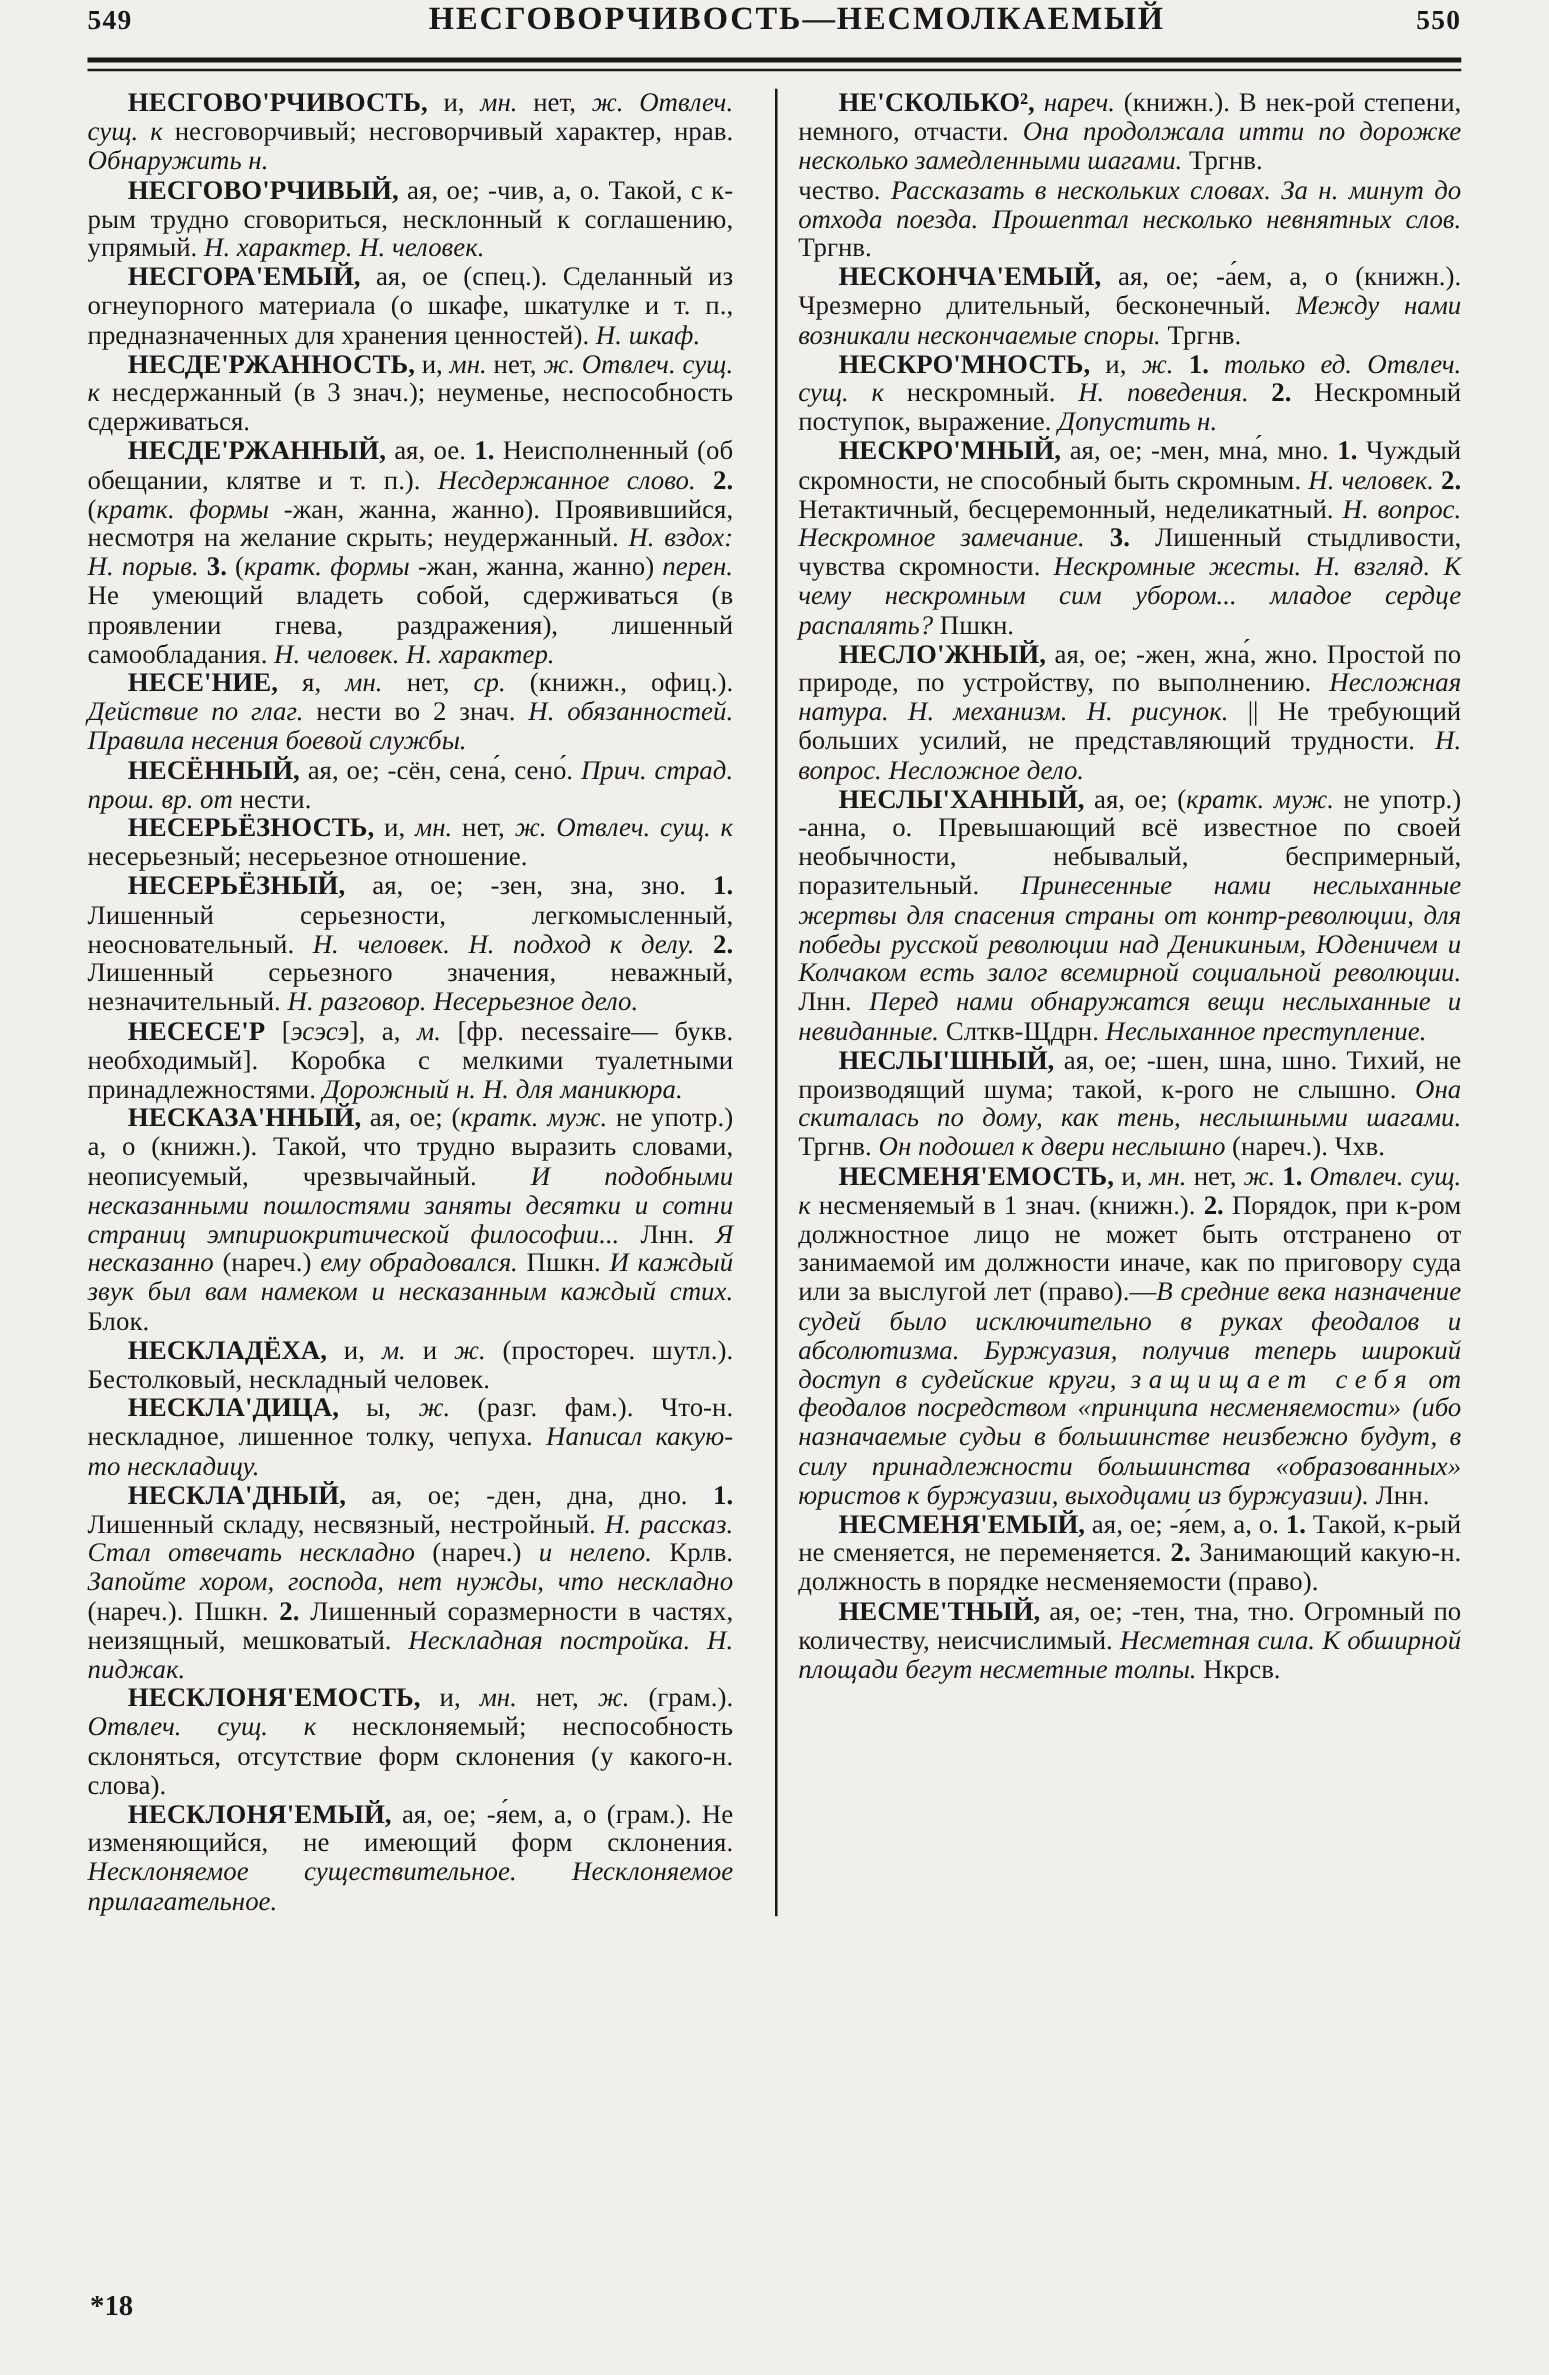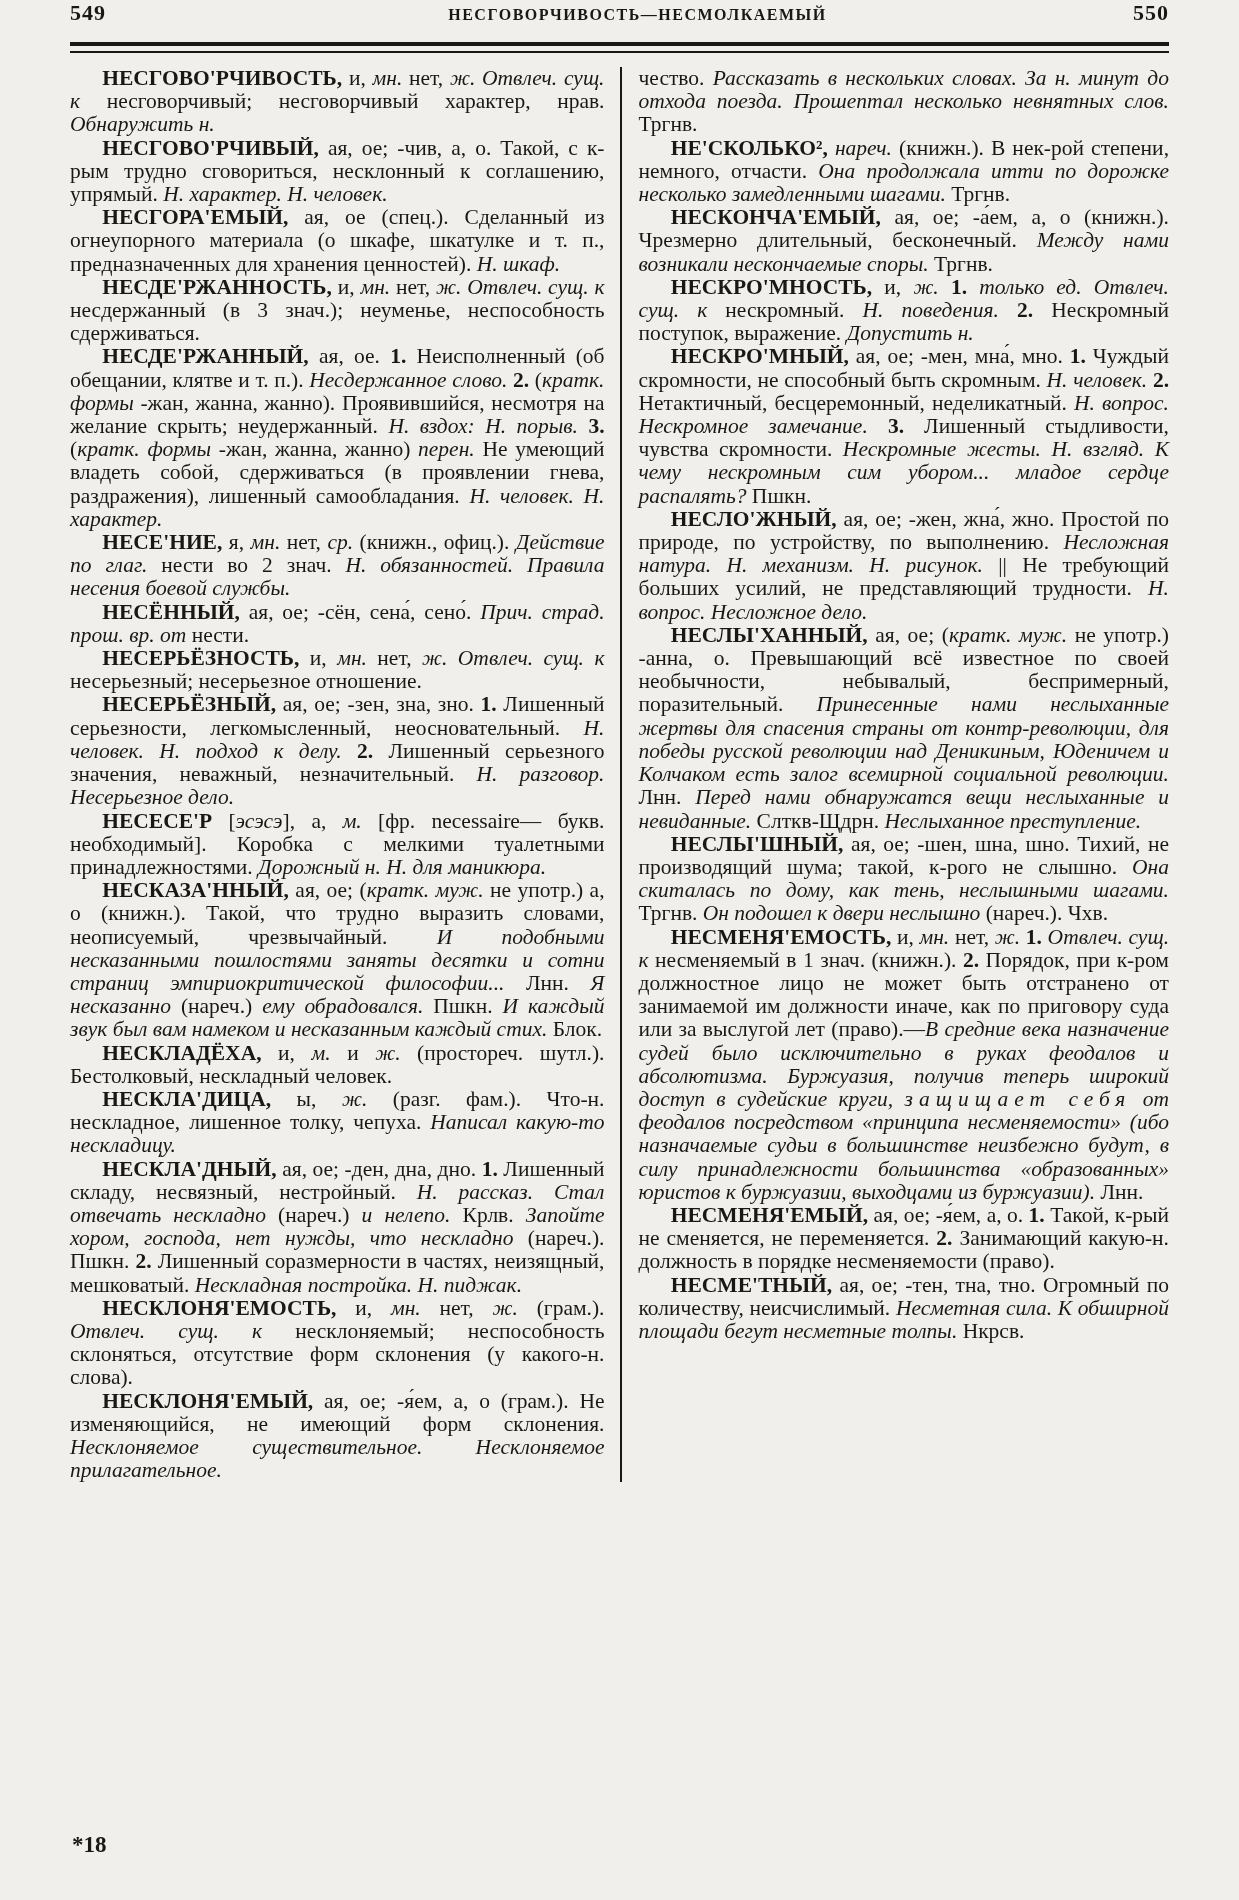--- a/index.html
+++ b/index.html
@@ -5,28 +5,28 @@
   html,body{margin:0;padding:0;}
   body{
     width:1239px;height:1900px;position:relative;
     background:#f1efeb;color:#1a1816;
     font-family:"Liberation Serif","DejaVu Serif",serif;
     overflow:hidden;
   }
   .page{position:absolute;inset:0;padding:0 70px;box-sizing:border-box;}
   .header{display:flex;justify-content:space-between;align-items:baseline;}
   .pageno{font-weight:700;font-size:22px;letter-spacing:1px;}
-  .title{font-weight:700;font-size:16px;letter-spacing:1.5px;margin-left:36px;}
+  .title{font-weight:700;font-size:26px;letter-spacing:1.5px;margin-left:36px;}
   .rule{margin-top:16px;border-top:4px solid #1a1816;border-bottom:2px solid #1a1816;height:5px;}
   .content{display:flex;margin-top:14px;align-items:stretch;}
   .col{
     width:50%;box-sizing:border-box;text-align:justify;
     font-size:21.5px;line-height:23.2px;
   }
-  .col.left{padding-right:15px;}
+  .col.left{padding-right:33px;}
   .col.right{padding-left:17px;border-left:2px solid #1a1816;}
   p.entry{margin:0;text-indent:1.5em;}
   p.entry.cont{text-indent:0;}
   .s-n{}
   .s-b{font-weight:700;}
   .s-i{font-style:italic;}
   .s-is{font-style:italic;letter-spacing:.28em;}
   .footer{position:absolute;left:72px;bottom:42px;font-weight:700;font-size:23px;}
 </style>
 </head>
@@ -52,22 +52,22 @@
         <p class="entry"><span class="s-b">НЕСЕРЬЁЗНЫЙ,</span><span class="s-n"> ая, ое; -зен, зна, зно. </span><span class="s-b">1.</span><span class="s-n"> Лишенный серьезности, легкомысленный, неосновательный. </span><span class="s-i">Н. человек. Н. подход к делу.</span><span class="s-n"> </span><span class="s-b">2.</span><span class="s-n"> Лишенный серьезного значения, неважный, незначительный. </span><span class="s-i">Н. разговор. Несерьезное дело.</span></p>
         <p class="entry"><span class="s-b">НЕСЕСЕ'Р</span><span class="s-n"> [</span><span class="s-i">эсэсэ</span><span class="s-n">], а, </span><span class="s-i">м.</span><span class="s-n"> [фр. necessaire— букв. необходимый]. Коробка с мелкими туалетными принадлежностями. </span><span class="s-i">Дорожный н. Н. для маникюра.</span></p>
         <p class="entry"><span class="s-b">НЕСКАЗА'ННЫЙ,</span><span class="s-n"> ая, ое; (</span><span class="s-i">кратк. муж.</span><span class="s-n"> не употр.) а, о (книжн.). Такой, что трудно выразить словами, неописуемый, чрезвычайный. </span><span class="s-i">И подобными несказанными пошлостями заняты десятки и сотни страниц эмпириокритической философии...</span><span class="s-n"> Лнн. </span><span class="s-i">Я несказанно</span><span class="s-n"> (нареч.) </span><span class="s-i">ему обрадовался.</span><span class="s-n"> Пшкн. </span><span class="s-i">И каждый звук был вам намеком и несказанным каждый стих.</span><span class="s-n"> Блок.</span></p>
         <p class="entry"><span class="s-b">НЕСКЛАДЁХА,</span><span class="s-n"> и, </span><span class="s-i">м.</span><span class="s-n"> и </span><span class="s-i">ж.</span><span class="s-n"> (простореч. шутл.). Бестолковый, нескладный человек.</span></p>
         <p class="entry"><span class="s-b">НЕСКЛА'ДИЦА,</span><span class="s-n"> ы, </span><span class="s-i">ж.</span><span class="s-n"> (разг. фам.). Что-н. нескладное, лишенное толку, чепуха. </span><span class="s-i">Написал какую-то нескладицу.</span></p>
         <p class="entry"><span class="s-b">НЕСКЛА'ДНЫЙ,</span><span class="s-n"> ая, ое; -ден, дна, дно. </span><span class="s-b">1.</span><span class="s-n"> Лишенный складу, несвязный, нестройный. </span><span class="s-i">Н. рассказ. Стал отвечать нескладно</span><span class="s-n"> (нареч.) </span><span class="s-i">и нелепо.</span><span class="s-n"> Крлв. </span><span class="s-i">Запойте хором, господа, нет нужды, что нескладно</span><span class="s-n"> (нареч.). Пшкн. </span><span class="s-b">2.</span><span class="s-n"> Лишенный соразмерности в частях, неизящный, мешковатый. </span><span class="s-i">Нескладная постройка. Н. пиджак.</span></p>
         <p class="entry"><span class="s-b">НЕСКЛОНЯ'ЕМОСТЬ,</span><span class="s-n"> и, </span><span class="s-i">мн.</span><span class="s-n"> нет, </span><span class="s-i">ж.</span><span class="s-n"> (грам.). </span><span class="s-i">Отвлеч. сущ. к</span><span class="s-n"> несклоняемый; неспособность склоняться, отсутствие форм склонения (у какого-н. слова).</span></p>
         <p class="entry"><span class="s-b">НЕСКЛОНЯ'ЕМЫЙ,</span><span class="s-n"> ая, ое; -я́ем, а, о (грам.). Не изменяющийся, не имеющий форм склонения. </span><span class="s-i">Несклоняемое существительное. Несклоняемое прилагательное.</span></p>
       </div>
     <div class="col right" id="col-right">
+        <p class="entry"><span class="s-b">НЕ'СКОЛЬКО²,</span><span class="s-i"> нареч.</span><span class="s-n"> (книжн.). В нек-рой степени, немного, отчасти. </span><span class="s-i">Она продолжала итти по дорожке несколько замедленными шагами.</span><span class="s-n"> Тргнв.</span></p>
         <p class="entry cont"><span class="s-n">чество. </span><span class="s-i">Рассказать в нескольких словах. За н. минут до отхода поезда. Прошептал несколько невнятных слов.</span><span class="s-n"> Тргнв.</span></p>
-        <p class="entry"><span class="s-b">НЕ'СКОЛЬКО²,</span><span class="s-i"> нареч.</span><span class="s-n"> (книжн.). В нек-рой степени, немного, отчасти. </span><span class="s-i">Она продолжала итти по дорожке несколько замедленными шагами.</span><span class="s-n"> Тргнв.</span></p>
         <p class="entry"><span class="s-b">НЕСКОНЧА'ЕМЫЙ,</span><span class="s-n"> ая, ое; -а́ем, а, о (книжн.). Чрезмерно длительный, бесконечный. </span><span class="s-i">Между нами возникали нескончаемые споры.</span><span class="s-n"> Тргнв.</span></p>
         <p class="entry"><span class="s-b">НЕСКРО'МНОСТЬ,</span><span class="s-n"> и, </span><span class="s-i">ж.</span><span class="s-n"> </span><span class="s-b">1.</span><span class="s-i"> только ед. Отвлеч. сущ. к</span><span class="s-n"> нескромный. </span><span class="s-i">Н. поведения.</span><span class="s-n"> </span><span class="s-b">2.</span><span class="s-n"> Нескромный поступок, выражение. </span><span class="s-i">Допустить н.</span></p>
         <p class="entry"><span class="s-b">НЕСКРО'МНЫЙ,</span><span class="s-n"> ая, ое; -мен, мна́, мно. </span><span class="s-b">1.</span><span class="s-n"> Чуждый скромности, не способный быть скромным. </span><span class="s-i">Н. человек.</span><span class="s-n"> </span><span class="s-b">2.</span><span class="s-n"> Нетактичный, бесцеремонный, неделикатный. </span><span class="s-i">Н. вопрос. Нескромное замечание.</span><span class="s-n"> </span><span class="s-b">3.</span><span class="s-n"> Лишенный стыдливости, чувства скромности. </span><span class="s-i">Нескромные жесты. Н. взгляд. К чему нескромным сим убором... младое сердце распалять?</span><span class="s-n"> Пшкн.</span></p>
         <p class="entry"><span class="s-b">НЕСЛО'ЖНЫЙ,</span><span class="s-n"> ая, ое; -жен, жна́, жно. Простой по природе, по устройству, по выполнению. </span><span class="s-i">Несложная натура. Н. механизм. Н. рисунок.</span><span class="s-n"> || Не требующий больших усилий, не представляющий трудности. </span><span class="s-i">Н. вопрос. Несложное дело.</span></p>
         <p class="entry"><span class="s-b">НЕСЛЫ'ХАННЫЙ,</span><span class="s-n"> ая, ое; (</span><span class="s-i">кратк. муж.</span><span class="s-n"> не употр.) -анна, о. Превышающий всё известное по своей необычности, небывалый, беспримерный, поразительный. </span><span class="s-i">Принесенные нами неслыханные жертвы для спасения страны от контр-революции, для победы русской революции над Деникиным, Юденичем и Колчаком есть залог всемирной социальной революции.</span><span class="s-n"> Лнн. </span><span class="s-i">Перед нами обнаружатся вещи неслыханные и невиданные.</span><span class="s-n"> Слткв-Щдрн. </span><span class="s-i">Неслыханное преступление.</span></p>
         <p class="entry"><span class="s-b">НЕСЛЫ'ШНЫЙ,</span><span class="s-n"> ая, ое; -шен, шна, шно. Тихий, не производящий шума; такой, к-рого не слышно. </span><span class="s-i">Она скиталась по дому, как тень, неслышными шагами.</span><span class="s-n"> Тргнв. </span><span class="s-i">Он подошел к двери неслышно</span><span class="s-n"> (нареч.). Чхв.</span></p>
         <p class="entry"><span class="s-b">НЕСМЕНЯ'ЕМОСТЬ,</span><span class="s-n"> и, </span><span class="s-i">мн.</span><span class="s-n"> нет, </span><span class="s-i">ж.</span><span class="s-n"> </span><span class="s-b">1.</span><span class="s-i"> Отвлеч. сущ. к</span><span class="s-n"> несменяемый в 1 знач. (книжн.). </span><span class="s-b">2.</span><span class="s-n"> Порядок, при к-ром должностное лицо не может быть отстранено от занимаемой им должности иначе, как по приговору суда или за выслугой лет (право).—</span><span class="s-i">В средние века назначение судей было исключительно в руках феодалов и абсолютизма. Буржуазия, получив теперь широкий доступ в судейские круги, </span><span class="s-is">защищает себя</span><span class="s-i"> от феодалов посредством «принципа несменяемости» (ибо назначаемые судьи в большинстве неизбежно будут, в силу принадлежности большинства «образованных» юристов к буржуазии, выходцами из буржуазии).</span><span class="s-n"> Лнн.</span></p>
         <p class="entry"><span class="s-b">НЕСМЕНЯ'ЕМЫЙ,</span><span class="s-n"> ая, ое; -я́ем, а, о. </span><span class="s-b">1.</span><span class="s-n"> Такой, к-рый не сменяется, не переменяется. </span><span class="s-b">2.</span><span class="s-n"> Занимающий какую-н. должность в порядке несменяемости (право).</span></p>
         <p class="entry"><span class="s-b">НЕСМЕ'ТНЫЙ,</span><span class="s-n"> ая, ое; -тен, тна, тно. Огромный по количеству, неисчислимый. </span><span class="s-i">Несметная сила. К обширной площади бегут несметные толпы.</span><span class="s-n"> Нкрсв.</span></p>
       </div>

